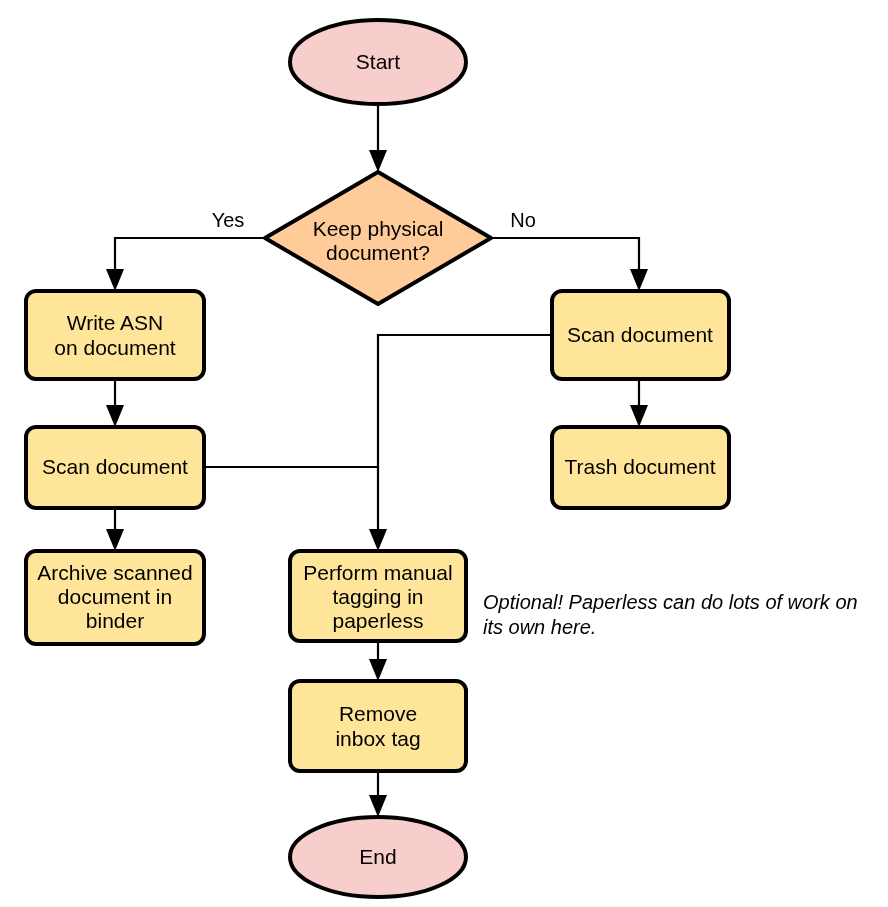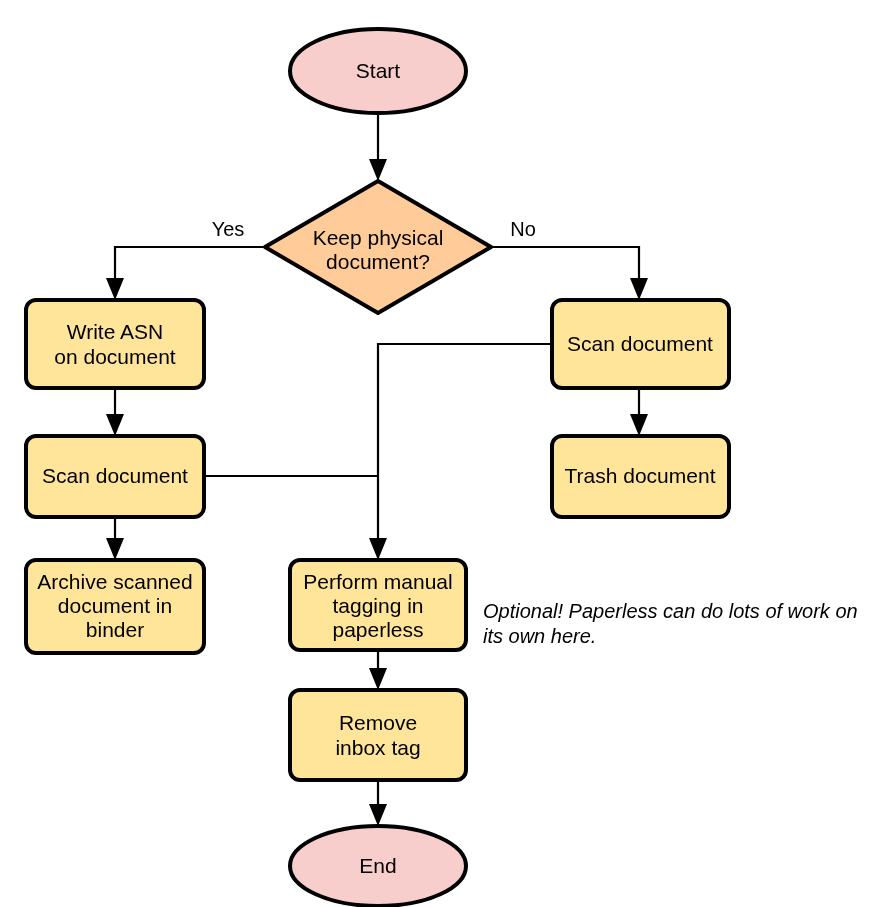--- a/index.html
+++ b/index.html
@@ -11,21 +11,20 @@
   body {
     width: 888px;
     height: 907px;
     font-family: "Liberation Sans", sans-serif;
     overflow: hidden;
   }
   #flowchart-root {
     position: relative;
     width: 888px;
     height: 806px;
-    margin-top: 9px;
   }
   svg#flow-svg {
     display: block;
     width: 888px;
     height: 907px;
   }
   .node-shape {
     stroke: #000000;
     stroke-width: 4;
     stroke-linejoin: round;

